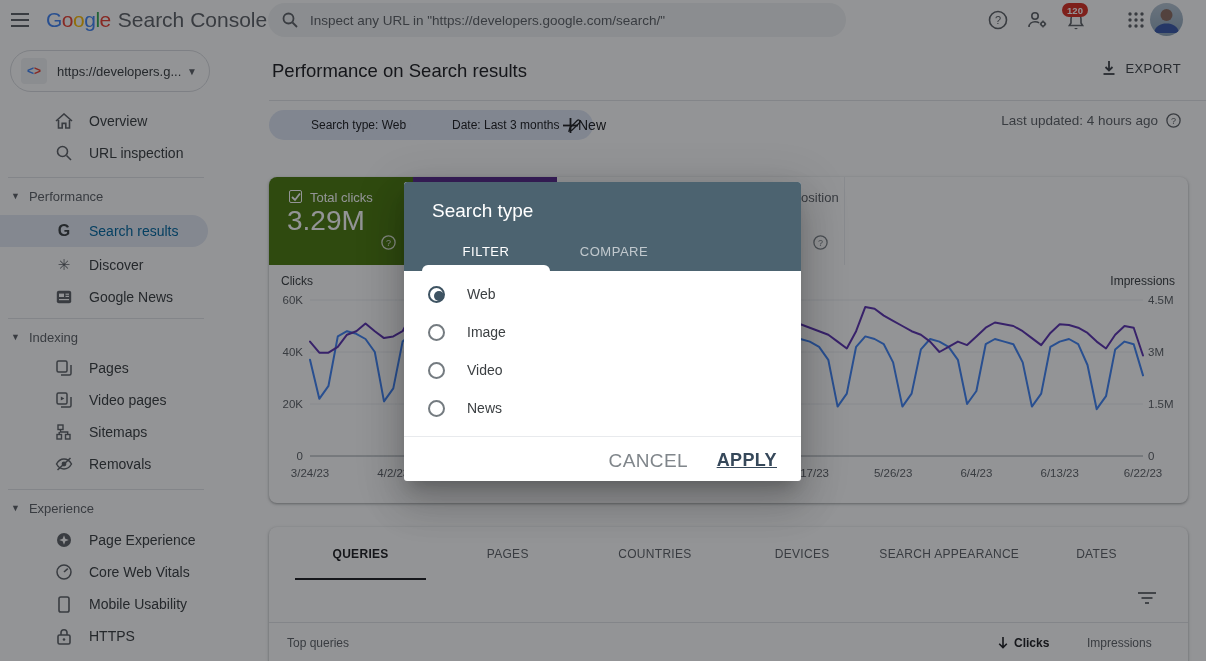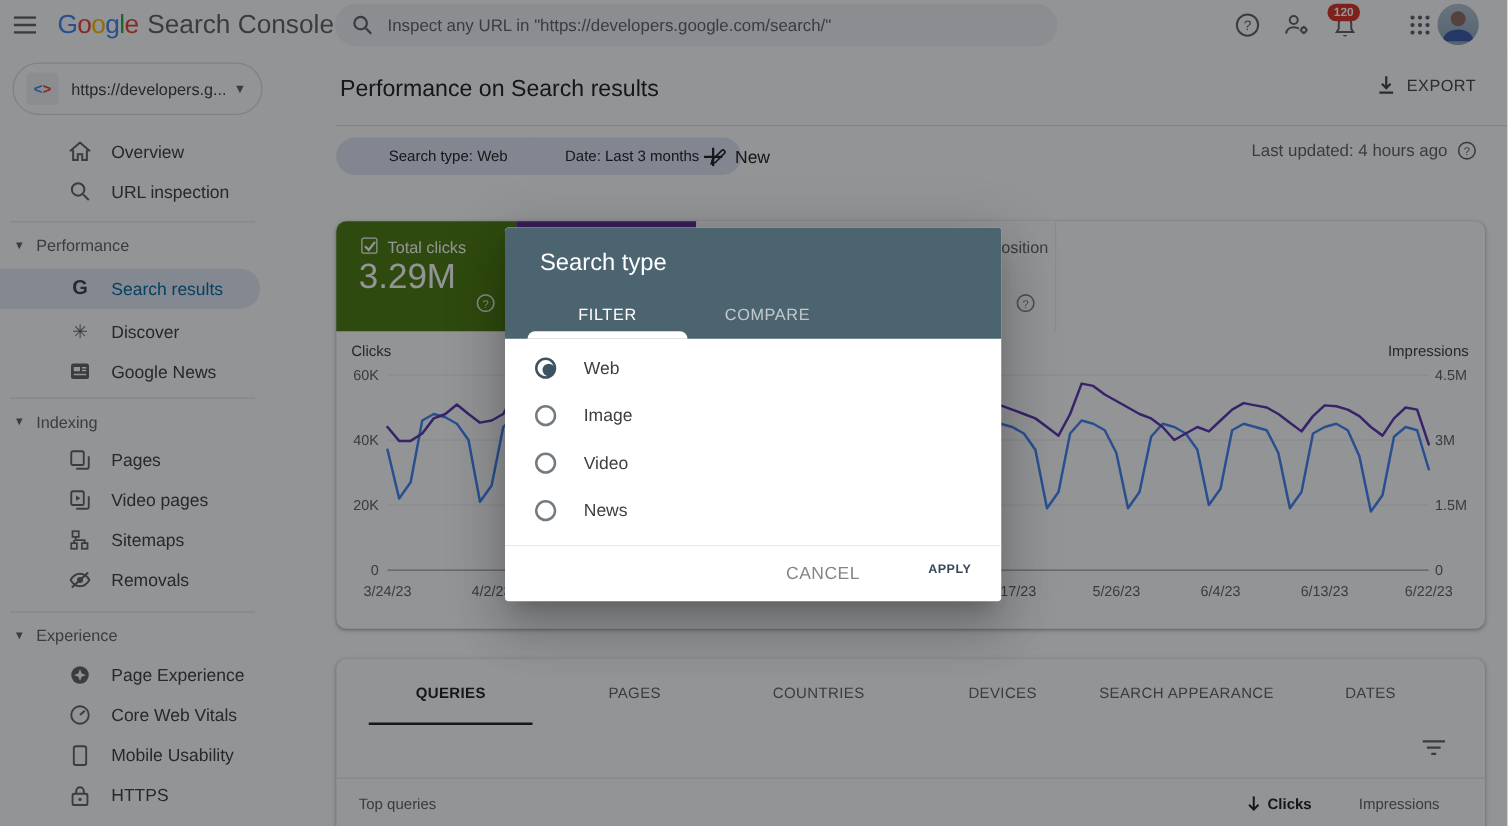--- a/index.html
+++ b/index.html
@@ -51,21 +51,21 @@
   .nav-item.active .nlabel { color:#0369a1; font-weight:500; }
   .nav-section { left:0; width:240px; height:24px; display:flex; align-items:center; cursor:pointer; }
   .nav-section .tri { margin-left:11px; font-size:9px; color:#5f6368; }
   .nav-section .slabel { margin-left:9px; font-size:13px; color:#5f6368; }
   .side-divider { left:8px; width:196px; height:1px; background:#e3e5e8; }
 
   
   .chip { top:110px; height:30px; border-radius:15px; background:#dfe6f5; display:flex; align-items:center;
     padding:0 12px 0 14px; gap:9px; cursor:pointer; }
   .chip .clabel { font-size:12px; color:#202124;margin-left:28px; }
-  #new-filter { left:563px; top:110px; height:30px; display:flex; align-items:center; gap:10px; cursor:pointer; }
+  #new-filter { left:563px; top:110px; height:30px; display:flex; align-items:center; cursor:pointer; }
   #new-filter .clabel { font-size:14px; color:#202124; }
   #last-updated { right:25px; top:113px; display:flex; align-items:center; gap:8px; color:#5f6368; font-size:13.5px; }
 
   
   #chart-card { left:269px; top:177px; width:919px; height:326px; background:#fff; border-radius:8px;
     box-shadow:0 1px 2px rgba(60,64,67,.3), 0 1px 3px 1px rgba(60,64,67,.15); }
   .tile { top:0; width:144px; height:88px; cursor:pointer; }
   #tile-clicks { left:0; border-radius:8px 0 0 0; }
   #tile-impressions { left:144px; }
   #tile-ctr { left:288px; background:#fff; }
@@ -112,23 +112,23 @@
   #mtab-filter { left:18px; color:#fff; }
   #mtab-compare { left:146px; }
   #mtab-indicator { position:absolute; left:18px; top:83px; width:128px; height:6px; background:#fff; border-radius:6px 6px 0 0; }
   .radio-row { position:absolute; left:24px; width:340px; height:24px; display:flex; align-items:center; cursor:pointer; }
   .radio { width:17px; height:17px; border-radius:50%; border:2px solid #747b80; position:relative; }
   .radio-row.selected .radio { border-color:#3e5362; }
   .radio-row.selected .radio::after { content:""; position:absolute; left:3.5px; top:3.5px; width:10px; height:10px;
     border-radius:50%; background:#3e5362; }
   .radio-label { margin-left:22px; font-size:14px; color:#3c4043; }
   #modal-footer { position:absolute; left:0; bottom:0; width:100%; height:45px; border-top:1px solid #e8eaed; }
-  #cancel-btn { position:absolute; right:113px; top:13px; font-size:14px; color:#80868b; letter-spacing:0.4px; cursor:pointer; }
-  #apply-btn { position:absolute; right:24px; top:13px; font-size:10px; color:#36485a; font-weight:bold;
-    letter-spacing:0.4px; cursor:pointer; }
+  #cancel-btn { position:absolute; right:113px; top:13px; font-size:19px; color:#80868b; letter-spacing:0.4px; cursor:pointer; }
+  #apply-btn { position:absolute; right:24px; top:13px; font-size:18px; color:#36485a; font-weight:bold;
+    letter-spacing:0.4px; cursor:pointer;text-decoration:underline; }
 
   svg { display:block; }
 </style>
 </head>
 <body>
 
 <div id="stage">
 
   <div id="topbar" class="abs">
     <div id="hamburger" class="abs iconbtn">

